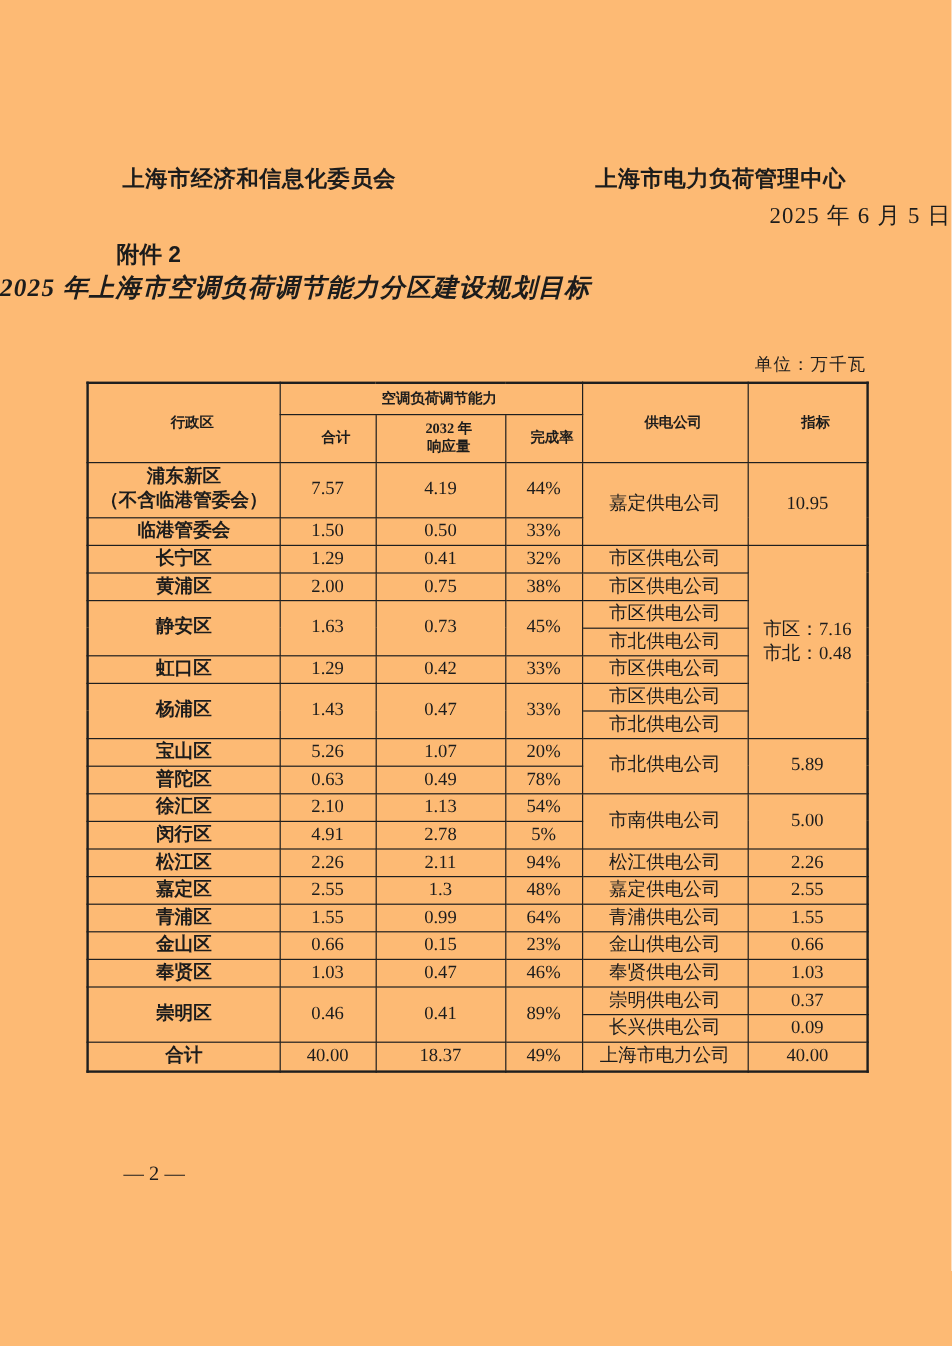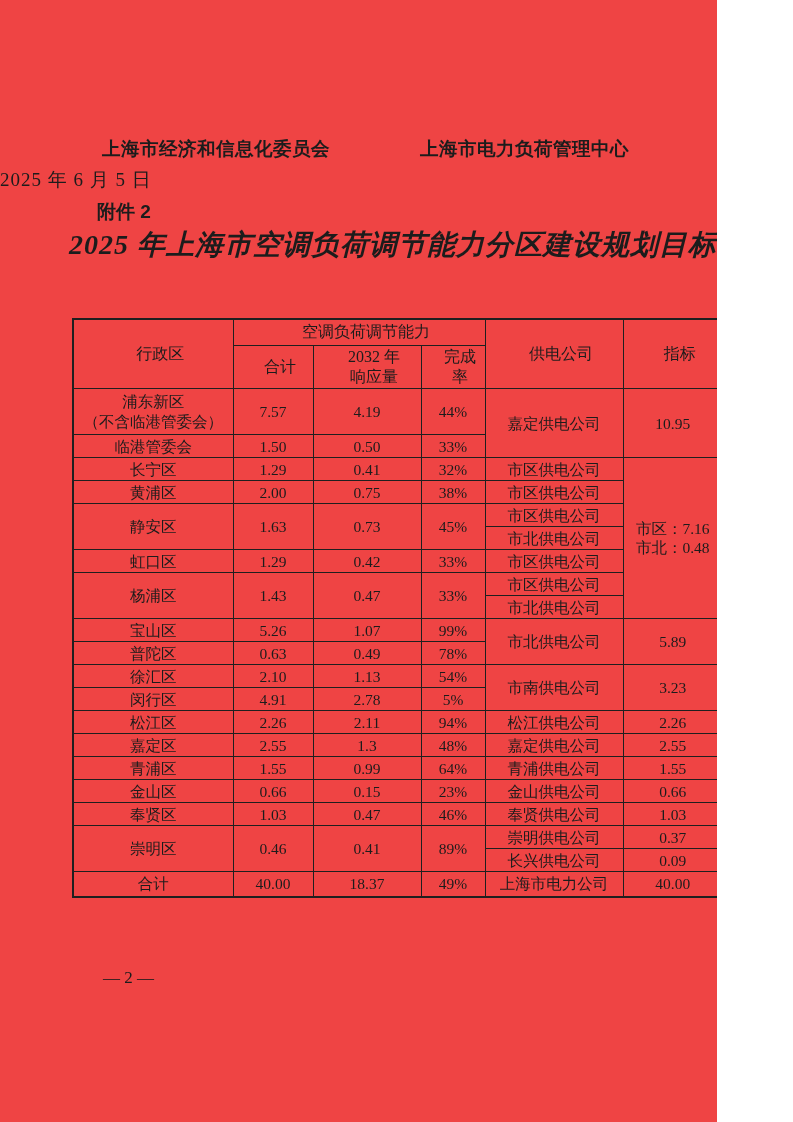--- a/index.html
+++ b/index.html
@@ -1,54 +1,54 @@
 <!DOCTYPE html>
 <html><head>
 <meta charset="utf-8">
 <style>
   html, body { margin: 0; padding: 0; background: #ffffff; }
   .page {
     position: relative;
-    width: 717px;
+    width: 793px;
     height: 1122px;
-    background: #ef4444;
+    background: #fdba74;
     color: #1c1c1c;
     font-family: "Liberation Serif", "DejaVu Serif", serif;
     overflow: hidden;
   }
   .issuer-row {
     position: absolute;
     top: 136px; left: 72px; right: 72px;
     display: flex;
     justify-content: space-between;
     font-size: 18.5px;
     font-weight: 600;
     letter-spacing: 0.5px;
   }
   .issuer-row .left  { margin-left: 30px; }
   .issuer-row .right { margin-right: 16px; font-family: Liberation Serif, serif; }
   .doc-date {
     position: absolute;
     top: 167px; left: 0; width: 100%;
-    text-align: left;
+    text-align: right;
     font-size: 19px;
     letter-spacing: 1px;
   }
   .attachment-label {
     position: absolute;
     top: 199px; left: 97px;
     font-family: "Liberation Sans", "DejaVu Sans", sans-serif;
     font-weight: 700;
     font-size: 19px;
   }
   .doc-title {
     position: absolute;
     top: 226px; left: 0; width: 100%;
-    text-align: right;
-    font-size: 28px;
+    text-align: left;
+    font-size: 21px;
     font-weight: 700;
     font-style: italic;
     letter-spacing: 1px;
   }
   .unit-note {
     position: absolute;
     top: 294px; left: 72px; width: 650px;
     text-align: right;
     font-size: 14.5px;
     letter-spacing: 1px;
@@ -63,45 +63,46 @@
   }
   .data-table th, .data-table td {
     border: 1.5px solid #1f1f1f;
     text-align: center;
     vertical-align: middle;
     padding: 1px 2px;
     font-size: 15.5px;
     line-height: 1.28;
     overflow: hidden;
   }
-  .data-table th { font-weight: 400; font-size: 16px; padding-left: 16px; }
+  .data-table th { font-weight: 700; font-size: 12px; padding-left: 16px; }
   .data-table tr { height: 23px; }
   .data-table tr.hdr1 { height: 26px; }
   .data-table tr.hdr2 { height: 40px; }
   .data-table tr.row-double { height: 46px; }
   .data-table tr.row-total { height: 25px; }
-  .cell-district { font-weight: 400; font-size: 16px; margin-left: 48px; }
+  .cell-district { font-weight: 700; font-size: 16px; margin-left: 48px; }
   .ml { white-space: pre-line; }
 </style>
 </head>
 <body>
 
 <div class="page">
 
   <div class="issuer-row">
     <span class="left">上海市经济和信息化委员会</span>
     <span class="right">上海市电力负荷管理中心</span>
   </div>
 
   <div class="doc-date">2025 年 6 月 5 日</div>
 
   <div class="attachment-label">附件 2</div>
 
   <div class="doc-title">2025 年上海市空调负荷调节能力分区建设规划目标</div>
 
+  <div class="unit-note">单位：万千瓦</div>
 
   <table class="data-table">
     <colgroup>
       <col style="width:160px">
         <col style="width:80px">
         <col style="width:108px">
       <col style="width:64px">
         <col style="width:138px">
         <col style="width:100px">
     </colgroup>
@@ -181,38 +182,38 @@
         <td>市区供电公司</td>
       </tr>
       <tr>
         <td>市北供电公司</td>
       </tr>
 
       <tr>
         <td class="cell-district">宝山区</td>
         <td>5.26</td>
         <td>1.07</td>
-        <td>99%</td>
+        <td>20%</td>
         <td rowspan="2">市北供电公司</td>
         <td rowspan="2">5.89</td>
       </tr>
       <tr>
         <td class="cell-district">普陀区</td>
         <td>0.63</td>
         <td>0.49</td>
         <td>78%</td>
       </tr>
 
       <tr>
         <td class="cell-district">徐汇区</td>
         <td>2.10</td>
         <td>1.13</td>
         <td>54%</td>
         <td rowspan="2">市南供电公司</td>
-        <td rowspan="2">3.23</td>
+        <td rowspan="2">5.00</td>
       </tr>
       <tr>
         <td class="cell-district">闵行区</td>
         <td>4.91</td>
         <td>2.78</td>
         <td>5%</td>
       </tr>
 
       <tr>
         <td class="cell-district">松江区</td>

